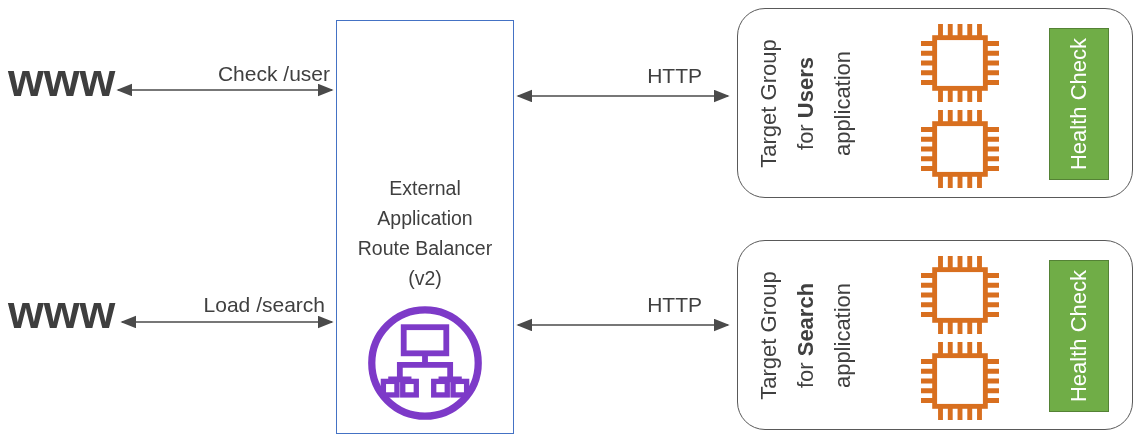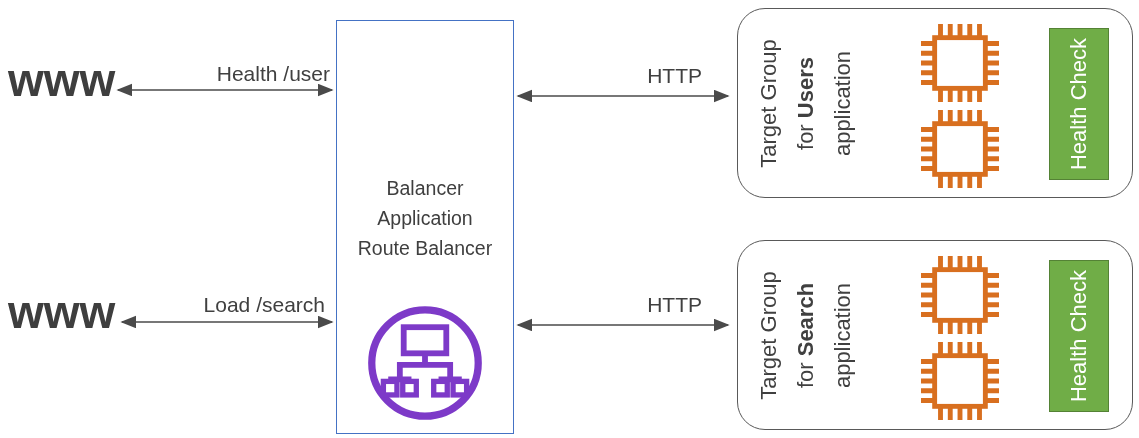--- a/index.html
+++ b/index.html
@@ -72,30 +72,31 @@
       <line x1="118" y1="90" x2="332" y2="90" marker-start="url(#ah)" marker-end="url(#ah)"></line>
       <line x1="122" y1="322" x2="332" y2="322" marker-start="url(#ah)" marker-end="url(#ah)"></line>
       <line x1="518" y1="96" x2="728" y2="96" marker-start="url(#ah)" marker-end="url(#ah)"></line>
       <line x1="518" y1="325" x2="728" y2="325" marker-start="url(#ah)" marker-end="url(#ah)"></line>
     </g>
   </svg>
 
   <div class="www www1">www</div>
   <div class="www www2">www</div>
 
-  <div class="conn-label route1">Health /user</div>
+  <div class="conn-label route1">Check /user</div>
   <div class="conn-label route2">Load /search</div>
   <div class="conn-label http1">HTTP</div>
   <div class="conn-label http2">HTTP</div>
 
   <div class="alb-box">
     <div class="alb-text">
-      <div>Balancer</div>
+      <div>External</div>
       <div>Application</div>
       <div>Route Balancer</div>
+      <div>(v2)</div>
     </div>
     <svg class="alb-icon" viewBox="0 0 124 124">
       <circle cx="62" cy="62" r="55" fill="none" stroke="#7d3ac8" stroke-width="7.5"></circle>
       <g fill="none" stroke="#7d3ac8" stroke-width="6">
         <rect x="40" y="25" width="44" height="27"></rect>
         <path d="M62 52 V64 M33 64 H91 M36 64 V79 M88 64 V79 M24 79 H48 M76 79 H100"></path>
       </g>
       <g fill="#ffffff" stroke="#7d3ac8" stroke-width="5.5">
         <rect x="19" y="81" width="14" height="14"></rect>
         <rect x="39" y="81" width="14" height="14"></rect>

